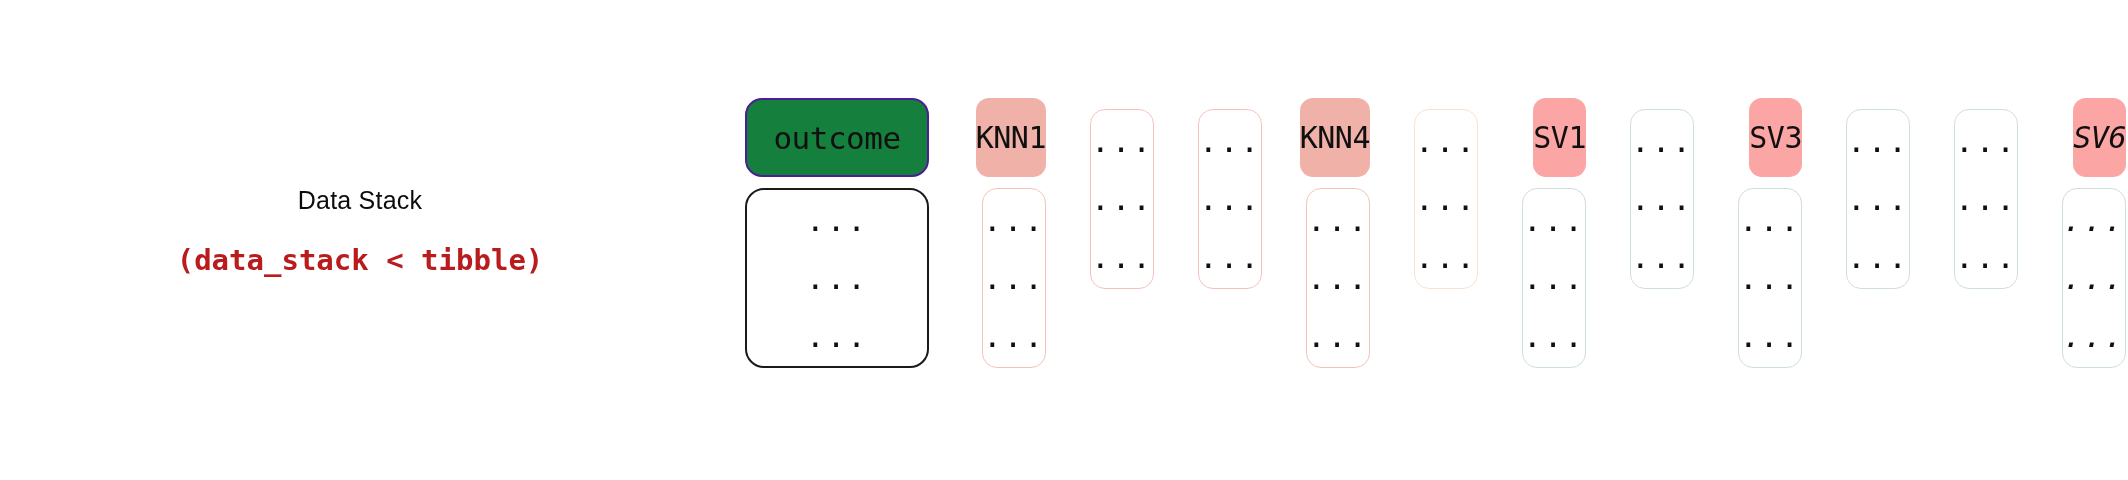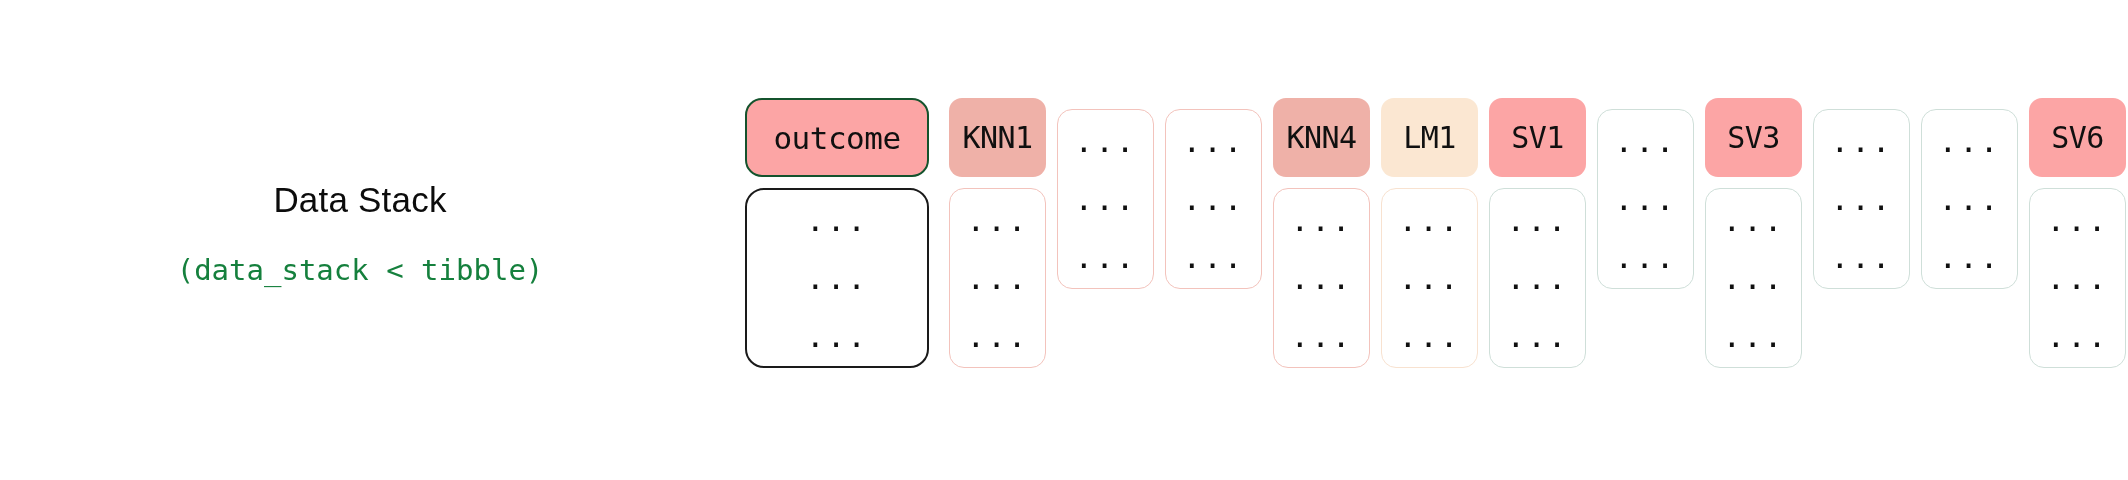--- a/index.html
+++ b/index.html
@@ -26,76 +26,76 @@
   
   #caption {
     position: absolute;
     left: 60px;
     top: 178px;
     width: 600px;
     text-align: center;
   }
   #caption .title {
     font-family: "Liberation Sans", sans-serif;
-    font-size: 35px;
+    font-size: 25px;
     font-weight: 400;
     color: #0c0c0c;
     letter-spacing: 0.2px;
     line-height: 44px;
     white-space: nowrap;
   }
   #caption .subtitle {
     font-family: "DejaVu Sans Mono", monospace;
     font-size: 29px;
-    font-weight: 400;
-    color: #15803d;
+    font-weight: 700;
+    color: #b91c1c;
     line-height: 44px;
-    margin-top: 26px;
+    margin-top: 16px;
     white-space: nowrap;
   }
 
   
   #stack-table {
     position: absolute;
     left: 745px;
     top: 98px;
     display: flex;
     flex-direction: row;
     align-items: flex-start;
   }
 
   .column {
     display: flex;
     flex-direction: column;
     align-items: stretch;
     margin-right: 11px;
   }
-  .column:last-child { margin-right: 0; }
+  .column:last-child { margin-right: 0; font-style: italic; }
 
   .col-outcome { width: 184px; margin-right: 20px; }
-  .col-pred    { width: 97px; }
+  .col-pred    { width: 97px; align-items: flex-end; }
 
   
   .head {
     height: 79px;
     border-radius: 13px;
     display: flex;
     align-items: center;
     justify-content: center;
     box-sizing: border-box;
     font-family: "DejaVu Sans Mono", monospace;
     font-size: 30px;
     font-weight: 400;
     color: #101010;
     letter-spacing: -0.5px;
     white-space: nowrap;
   }
   .head.outcome-head {
-    background: #fca5a5;
-    border: 2px solid #14532d;
+    background: #15803d;
+    border: 2px solid #4c1d95;
     border-radius: 17px;
     font-size: 31px;
   }
   .head.pink  { background: #efb1a8; }
   .head.cream { background: #fbe7d2; }
   .head.sage  { background: #fca5a5; }
 
   
   .body {
     margin-top: 11px;
@@ -173,21 +173,20 @@
       </div>
       <div class="column col-pred">
         <div class="head pink">KNN4</div>
         <div class="body pink-b">
           <div class="cell">...</div>
           <div class="cell">...</div>
           <div class="cell">...</div>
         </div>
       </div>
       <div class="column col-pred">
-        <div class="head cream">LM1</div>
         <div class="body cream-b">
           <div class="cell">...</div>
           <div class="cell">...</div>
           <div class="cell">...</div>
         </div>
       </div>
       <div class="column col-pred">
         <div class="head sage">SV1</div>
         <div class="body sage-b">
           <div class="cell">...</div>

